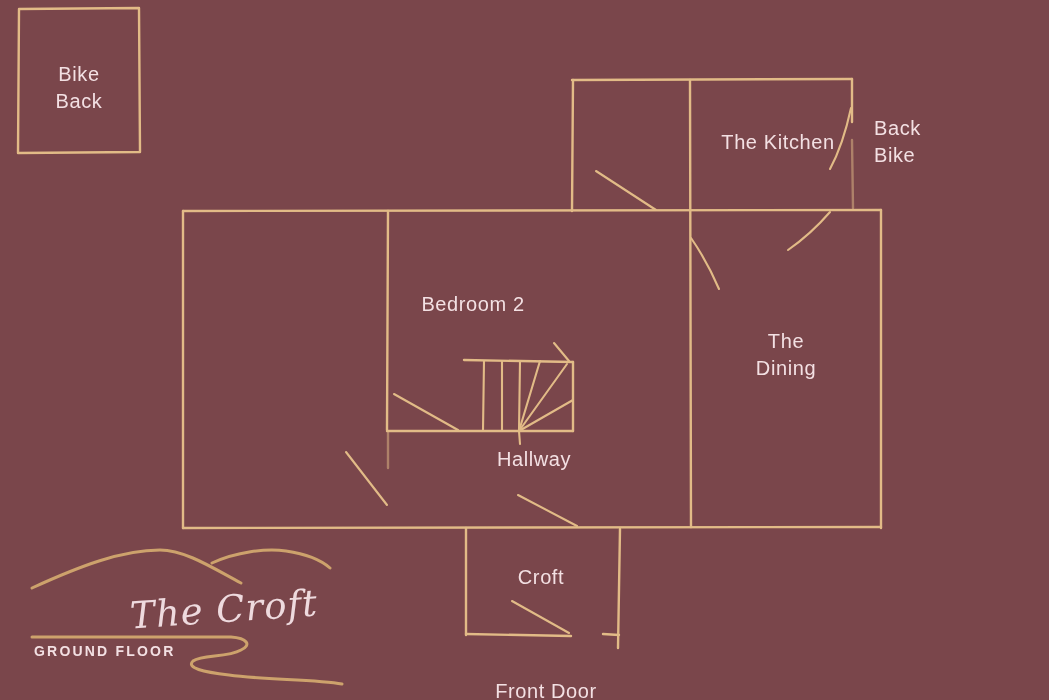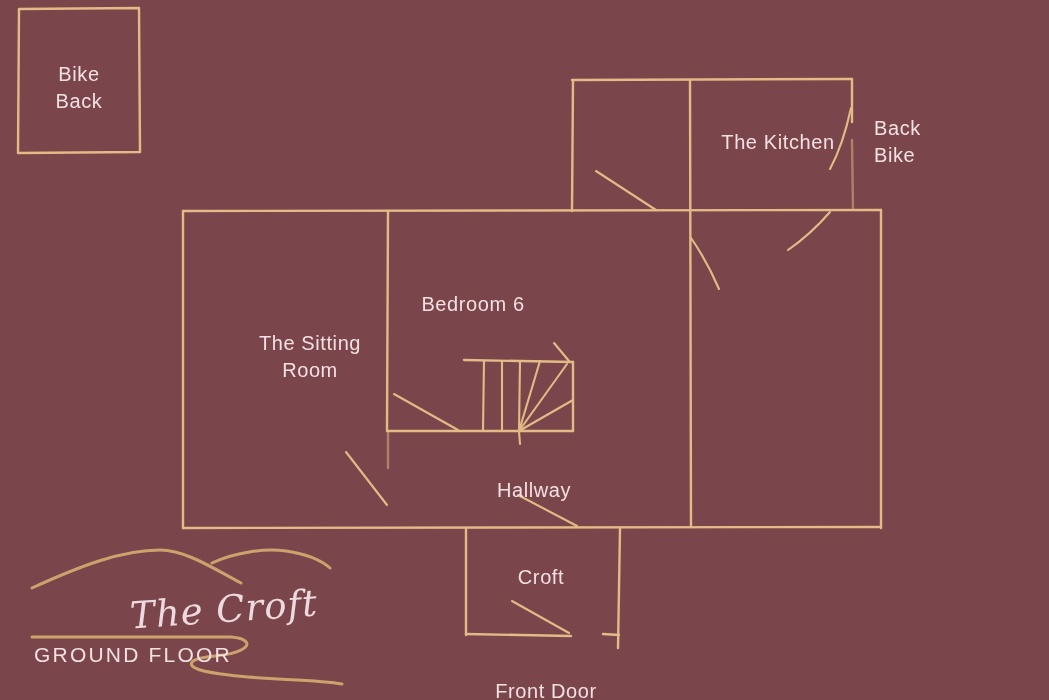--- a/index.html
+++ b/index.html
@@ -34,23 +34,24 @@
     font-family:"DejaVu Serif", serif;
     font-style:italic;
     font-size:37px;
     letter-spacing:1px;
     transform:rotate(-4deg);
     white-space:nowrap;
   }
   .floor-title{
     position:absolute;
     color:var(--ink);
-    font-size:21px;
+    font-size:14px;
     letter-spacing:2.2px;
     white-space:nowrap;
+    font-weight:bold;
   }
   path{fill:none;stroke:var(--line);stroke-width:2.4;stroke-linecap:round;stroke-linejoin:round;}
   path.thin{stroke-width:2.1;}
   path.faint{opacity:.5;}
   path.decor{stroke:var(--decor);stroke-width:3;}
 </style>
 </head>
 <body style="background: rgb(122, 70, 75);">
 
 <div class="stage">
@@ -112,29 +113,29 @@
   </div>
 
 
   <div class="plan-label" style="left:778px;top:129px">The Kitchen</div>
 
   <div class="plan-label left-align" style="left:874px;top:115px">
     <div>Back</div>
     <div>Bike</div>
   </div>
 
-  <div class="plan-label" style="left:310px;top:330px">
-    <div>The Sitting</div>
-    <div>Room</div>
+
+  <div class="plan-label" style="left:473px;top:291px">Bedroom 2</div>
+
+  <div class="plan-label" style="left:786px;top:328px">
+    <div>The</div>
+    <div>Dining</div>
   </div>
 
-  <div class="plan-label" style="left:473px;top:291px">Bedroom 6</div>
-
-
-  <div class="plan-label" style="left:534px;top:477px">Hallway</div>
+  <div class="plan-label" style="left:534px;top:446px">Hallway</div>
 
   <div class="plan-label" style="left:541px;top:564px">Croft</div>
 
   <div class="plan-label" style="left:546px;top:678px">Front Door</div>
 
   <div class="script-title" style="left:130px;top:588px">The Croft</div>
 
   <div class="floor-title" style="left:34px;top:643px">GROUND FLOOR</div>
 
 </div>

